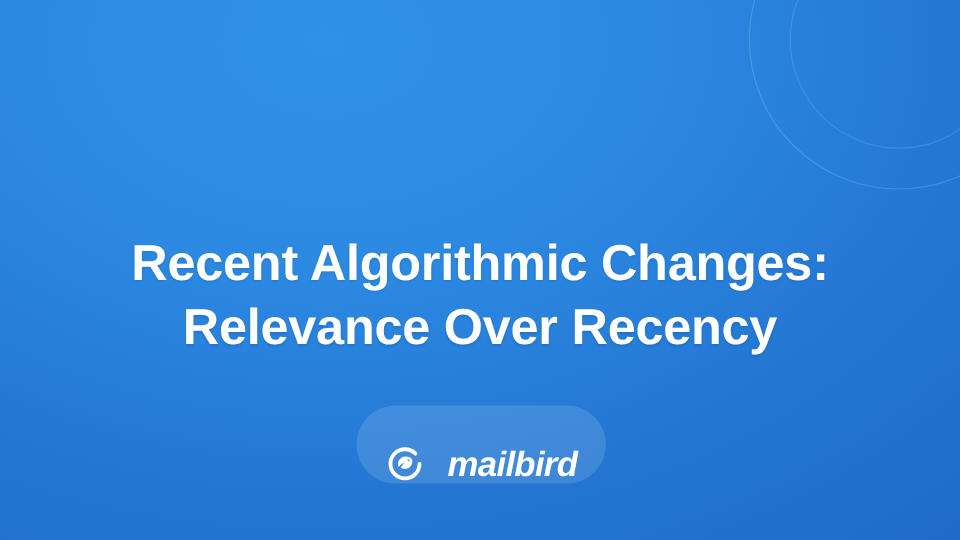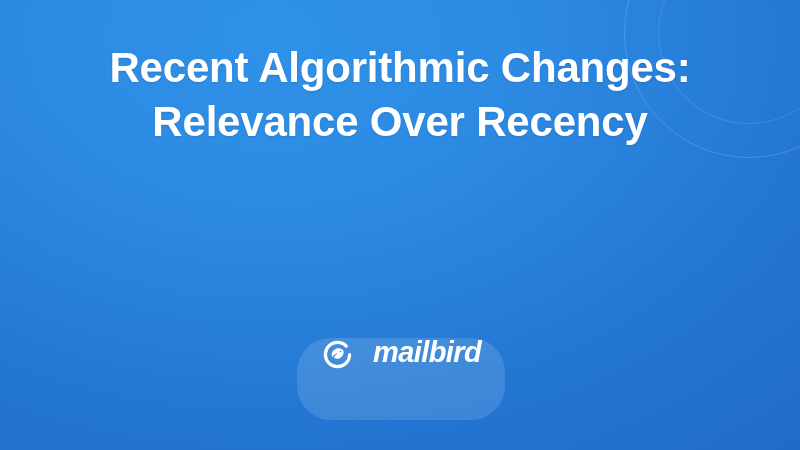--- a/index.html
+++ b/index.html
@@ -46,21 +46,21 @@
     width: 180px; height: 180px;
     border-color: rgba(255,255,255,0.13);
   }
 
   .content {
     position: absolute;
     inset: 0;
     display: flex;
     flex-direction: column;
     align-items: center;
-    justify-content: space-between;
+    justify-content: center;
   }
 
   .title {
     margin: 0;
     padding: 0 60px;
     width: 100%;
     box-sizing: border-box;
     text-align: center;
     color: #ffffff;
     font-size: 42px;
@@ -80,26 +80,26 @@
     font-size: 17px;
     font-weight: normal;
     line-height: 31px;
   }
 
   .logo-badge {
     position: absolute;
     left: 297px;
     top: 338px;
     width: 208px;
-    height: 82px;
+    height: 65px;
     box-sizing: border-box;
     border-radius: 34px;
     background: rgba(255,255,255,0.13);
     display: flex;
-    align-items: flex-start;
+    align-items: flex-end;
     justify-content: center;
     gap: 19px;
   }
 
   .logo-mark {
     width: 33px;
     height: 33px;
     display: block;
     flex: none;
   }

